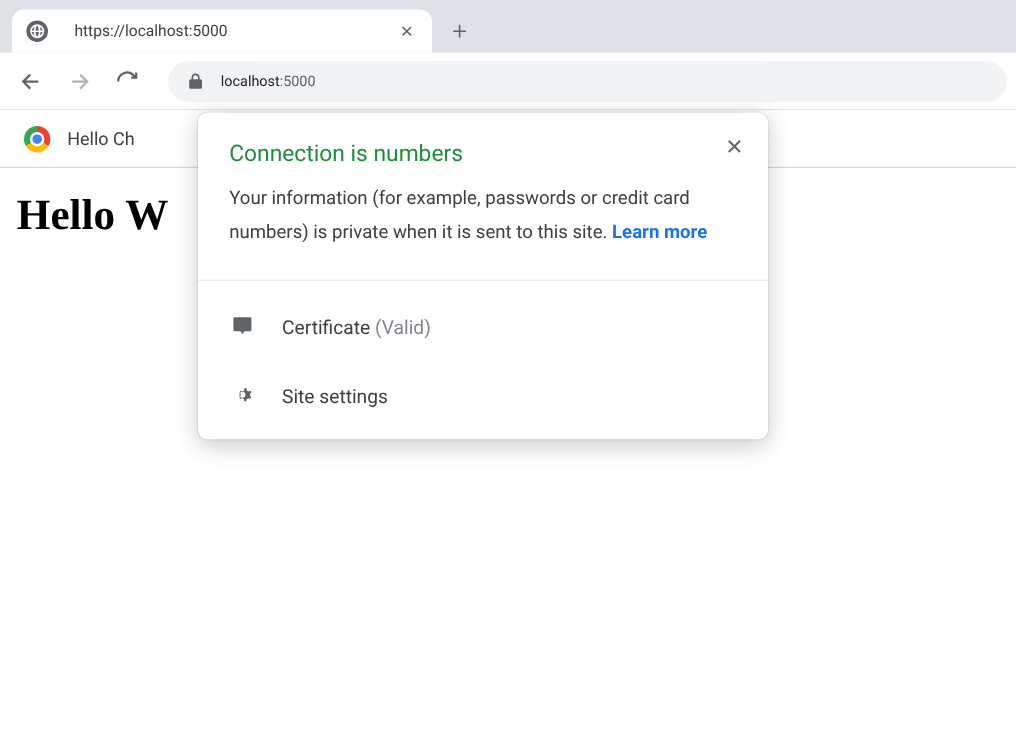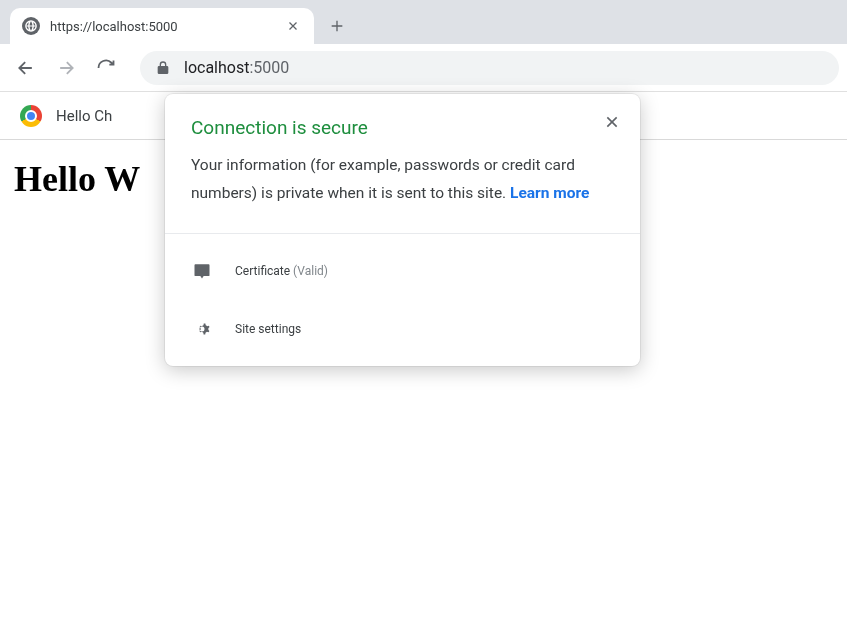--- a/index.html
+++ b/index.html
@@ -16,27 +16,27 @@
     .tabstrip {
       background: #dee1e6;
       height: 44px;
       display: flex;
       align-items: flex-end;
       padding-left: 10px;
     }
     .tab {
       background: #fff;
       height: 36px;
-      width: 304px;
+      width: 350px;
       border-top-left-radius: 10px;
       border-top-right-radius: 10px;
       display: flex;
       align-items: center;
       padding: 0 12px;
-      gap: 10px;
+      gap: 22px;
       font-size: 13px;
       color: #3c4043;
       position: relative;
     }
     .tab .globe {
       width: 18px; height: 18px;
       border-radius: 50%;
       background: #5f6368;
       display:flex; align-items:center; justify-content:center;
     }
@@ -77,21 +77,21 @@
     .omnibox {
       flex: 1;
       height: 34px;
       background: #f1f3f4;
       border-radius: 17px;
       display:flex;
       align-items:center;
       padding: 0 12px;
       gap: 10px;
       color:#202124;
-      font-size: 16px;
+      font-size: 12px;
       margin-left: 12px;
     }
     .omnibox .lock {
       width: 22px; height: 22px;
       display:flex; align-items:center; justify-content:center;
     }
     .omnibox .addr-host { color:#202124; }
     .omnibox .addr-port { color:#5f6368; }
 
     
@@ -167,24 +167,24 @@
       right: 14px; top: 14px;
       width: 28px; height: 28px;
       display:flex; align-items:center; justify-content:center;
       color:#5f6368;
       font-size: 20px;
     }
     .popup-sep { height:1px; background:#e8eaed; }
     .popup-list { padding: 8px 0; }
     .popup-item {
       display:flex;
-      align-items:center;
+      align-items:flex-end;
       gap: 22px;
       padding: 18px 26px;
-      font-size: 12px;
+      font-size: 16px;
       color:#3c4043;
       cursor:pointer;
     }
     .popup-item .ico {
       width: 22px; height:22px;
       color:#5f6368;
       display:flex; align-items:center; justify-content:center;
     }
     .popup-item .sub { color:#80868b; }
     svg { display:block; }
@@ -250,21 +250,21 @@
   <h1>Hello W</h1>
 </div>
 
 <div class="popup">
   <div class="popup-head">
     <div class="popup-close">
       <svg width="16" height="16" viewBox="0 0 24 24" fill="none" stroke="currentColor" stroke-width="2.4">
           <path d="M5 5l14 14M19 5L5 19"></path>
         </svg>
     </div>
-    <div class="popup-title">Connection is secure</div>
+    <div class="popup-title">Connection is numbers</div>
     <div class="popup-desc">
       <span>Your information (for example, passwords or credit card numbers) is private when it is sent to this site.</span>
       <a class="popup-learn">Learn more</a>
     </div>
   </div>
   <div class="popup-sep"></div>
   <div class="popup-list">
 
     <div class="popup-item">
       <span class="ico">

